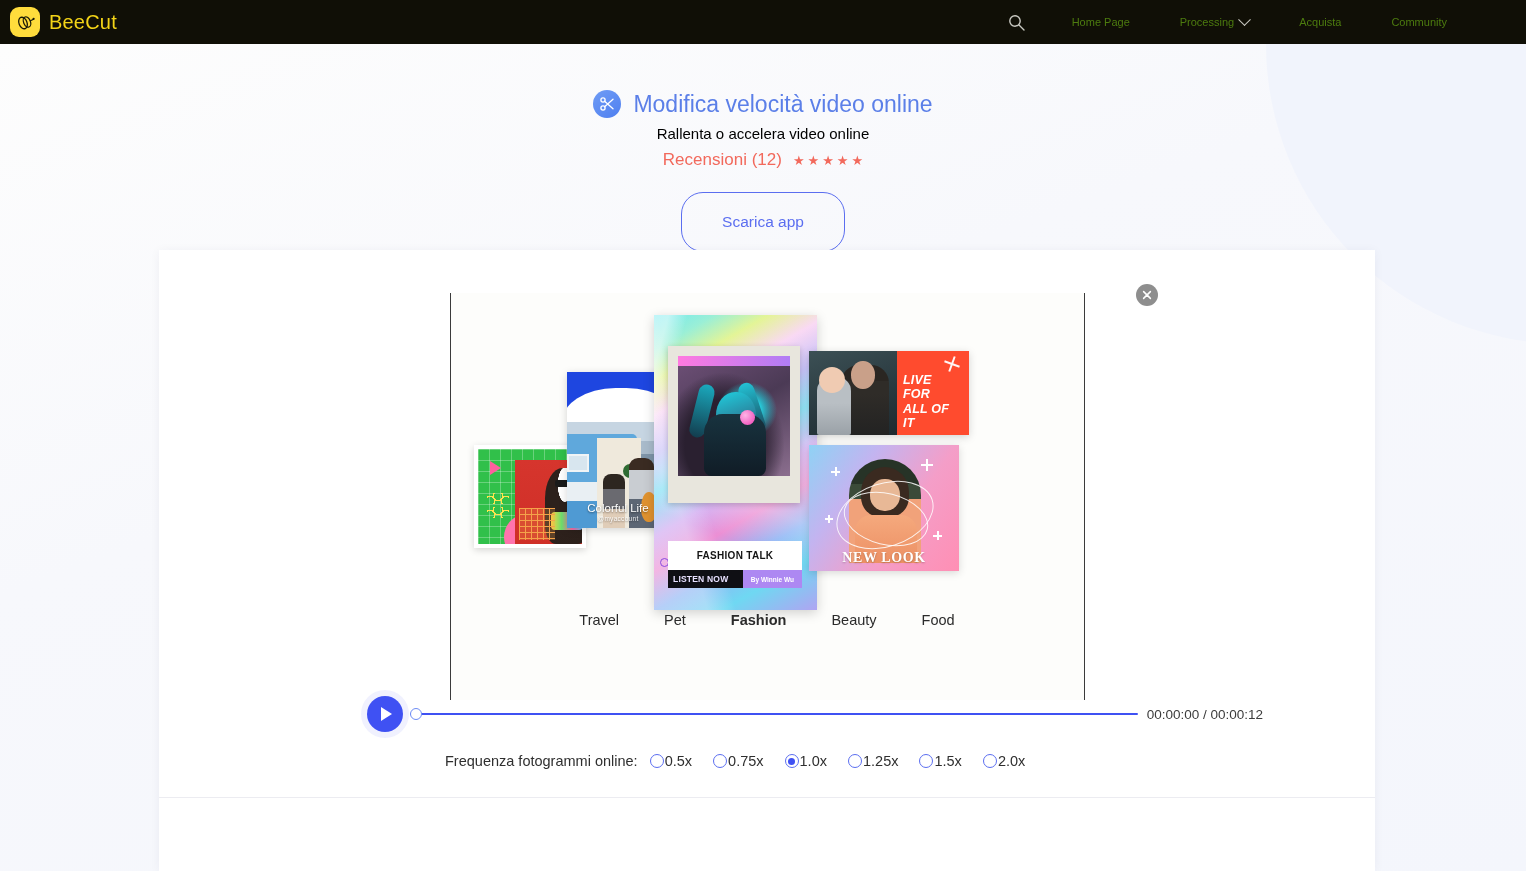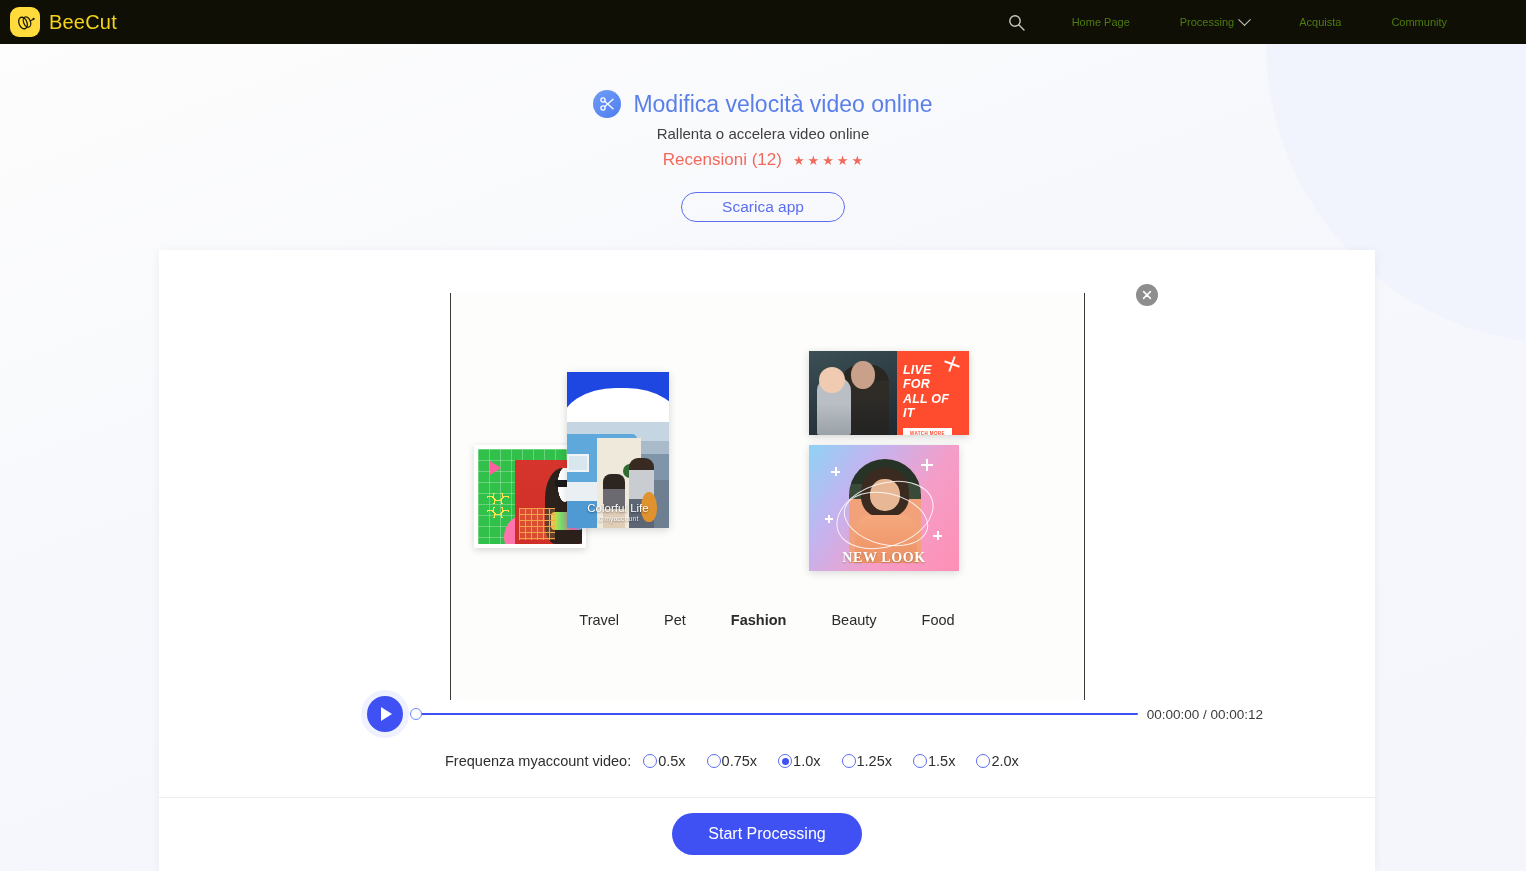--- a/index.html
+++ b/index.html
@@ -114,21 +114,21 @@
     display: flex; align-items: center; justify-content: center;
   }
   .hero-title {
     font-size: 23px;
     color: #5b7fe8;
     font-weight: 400;
   }
   .hero-sub {
     margin-top: 7px;
     font-size: 15px;
-    color: #404040;
+    color: #000000;
   }
   .hero-reviews {
     margin-top: 8px;
     display: flex;
     align-items: center;
     justify-content: center;
     gap: 11px;
   }
   .reviews-link {
     font-size: 17px;
@@ -138,21 +138,21 @@
   .stars { display: flex; gap: 3px; }
   .star { color: #f2695c; font-size: 13px; line-height: 1; }
   .btn-download {
     margin-top: 22px;
     display: inline-block;
     border: 1.3px solid #5b6ef0;
     color: #5b6ef0;
     background: transparent;
     border-radius: 22px;
     font-size: 15.5px;
-    padding: 5px 40px;
+    padding: 20px 40px;
     cursor: pointer;
     font-family: inherit;
   }
 
   
   .panel {
     position: absolute;
     left: 159px;
     top: 250px;
     width: 1216px;
@@ -502,21 +502,21 @@
     border-radius: 14px 14px 2px 2px;
   }
   .live-baby-face {
     position: absolute; left: 10px; top: 16px;
     width: 26px; height: 26px;
     background: #f0cbb2; border-radius: 50%;
   }
   .live-right {
     flex: 1;
     position: relative;
-    padding: 12px 8px 0 6px;
+    padding: 22px 8px 0 6px;
     color: #fff;
     border-radius: 23px;
   }
   .live-title {
     font-size: 12.5px;
     font-weight: bold;
     font-style: italic;
     line-height: 1.15;
     letter-spacing: .2px;
   }
@@ -832,20 +832,42 @@
             <div class="van-person-a"></div>
             <div class="van-person-b"></div>
             <div class="guitar"></div>
           </div>
           <div class="van-caption">
             <div>Colorful Life</div>
             <div class="van-handle">@myaccount</div>
           </div>
         </div>
 
+        <div class="card-holo">
+          <div class="holo-sheen"></div>
+          <div class="polaroid">
+            <div class="polaroid-band"></div>
+            <div class="polaroid-photo">
+              <div class="model-arm-l"></div>
+              <div class="model-arm-r"></div>
+              <div class="model-head"></div>
+              <div class="model-hair"></div>
+              <div class="model-lens"></div>
+            </div>
+          </div>
+          <div class="deco-circ dc1"></div>
+          <div class="deco-circ dc2"></div>
+          <div class="talk-box">
+            <div class="talk-title">FASHION TALK</div>
+            <div class="talk-bar">
+              <span class="talk-listen">LISTEN NOW</span>
+              <span class="talk-by">By Winnie Wu</span>
+            </div>
+          </div>
+        </div>
         <div class="deco-circ-out" style="left:389px;top:246px;"></div>
 
         <div class="card-live">
           <div class="live-photo">
             <div class="live-dad"></div>
             <div class="live-dad-face"></div>
             <div class="live-baby"></div>
             <div class="live-baby-face"></div>
           </div>
           <div class="live-right">
@@ -890,21 +912,21 @@
         <span class="play-tri"></span>
       </div>
       <div class="track-wrap">
         <div class="track"></div>
         <div class="thumb"></div>
       </div>
       <span class="time">00:00:00 / 00:00:12</span>
     </div>
 
     <div class="speed-row">
-      <span class="speed-label">Frequenza myaccount video:</span>
+      <span class="speed-label">Frequenza fotogrammi online:</span>
 
       <label class="radio-opt">
         <span class="radio"></span>
         <span class="radio-label">0.5x</span>
       </label>
       <label class="radio-opt">
         <span class="radio"></span>
         <span class="radio-label">0.75x</span>
       </label>
       <label class="radio-opt">
@@ -920,16 +942,13 @@
         <span class="radio-label">1.5x</span>
       </label>
       <label class="radio-opt">
         <span class="radio"></span>
         <span class="radio-label">2.0x</span>
       </label>
     </div>
 
   </div>
 
-  <div class="panel-footer">
-    <button class="btn-process">Start Processing</button>
-  </div>
 </div>
 
 </body></html>

